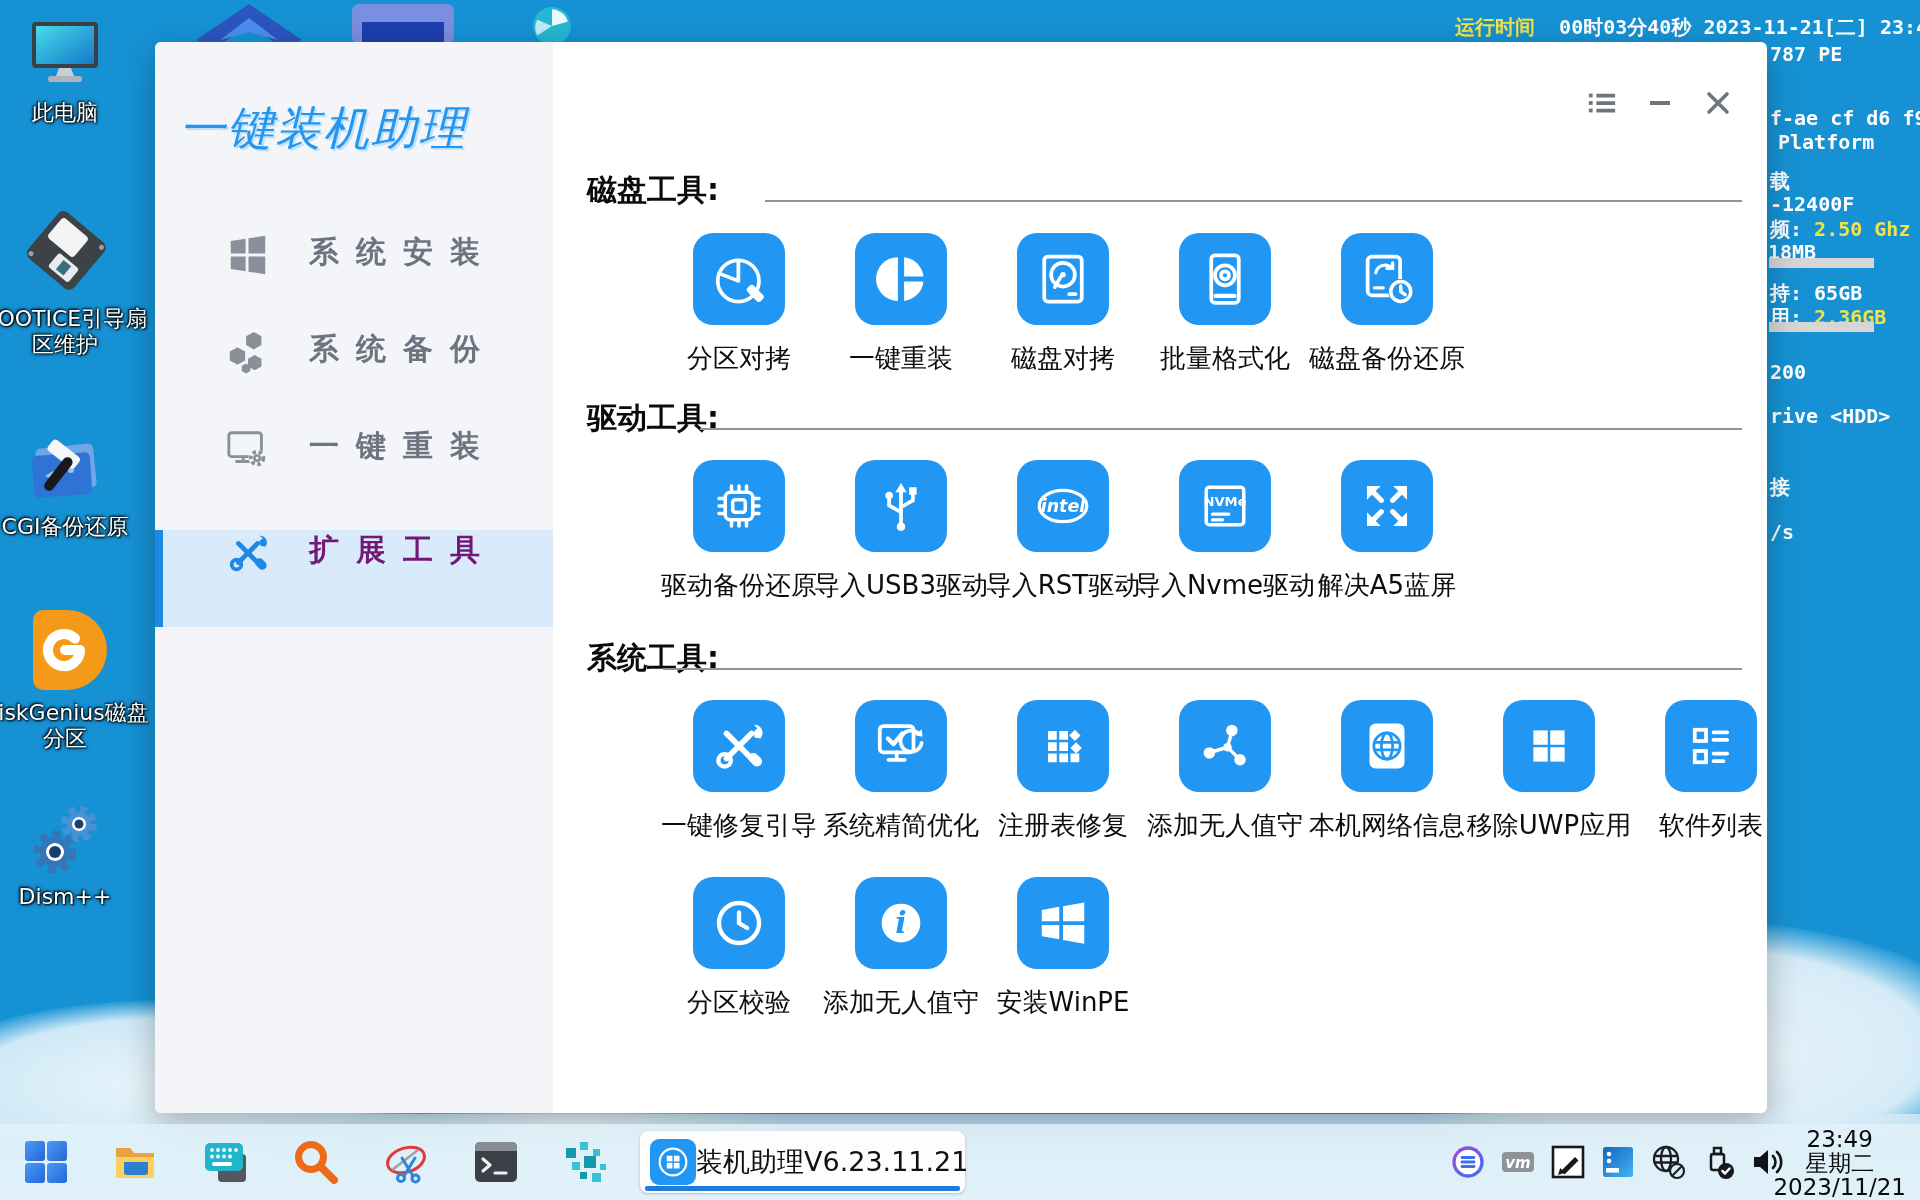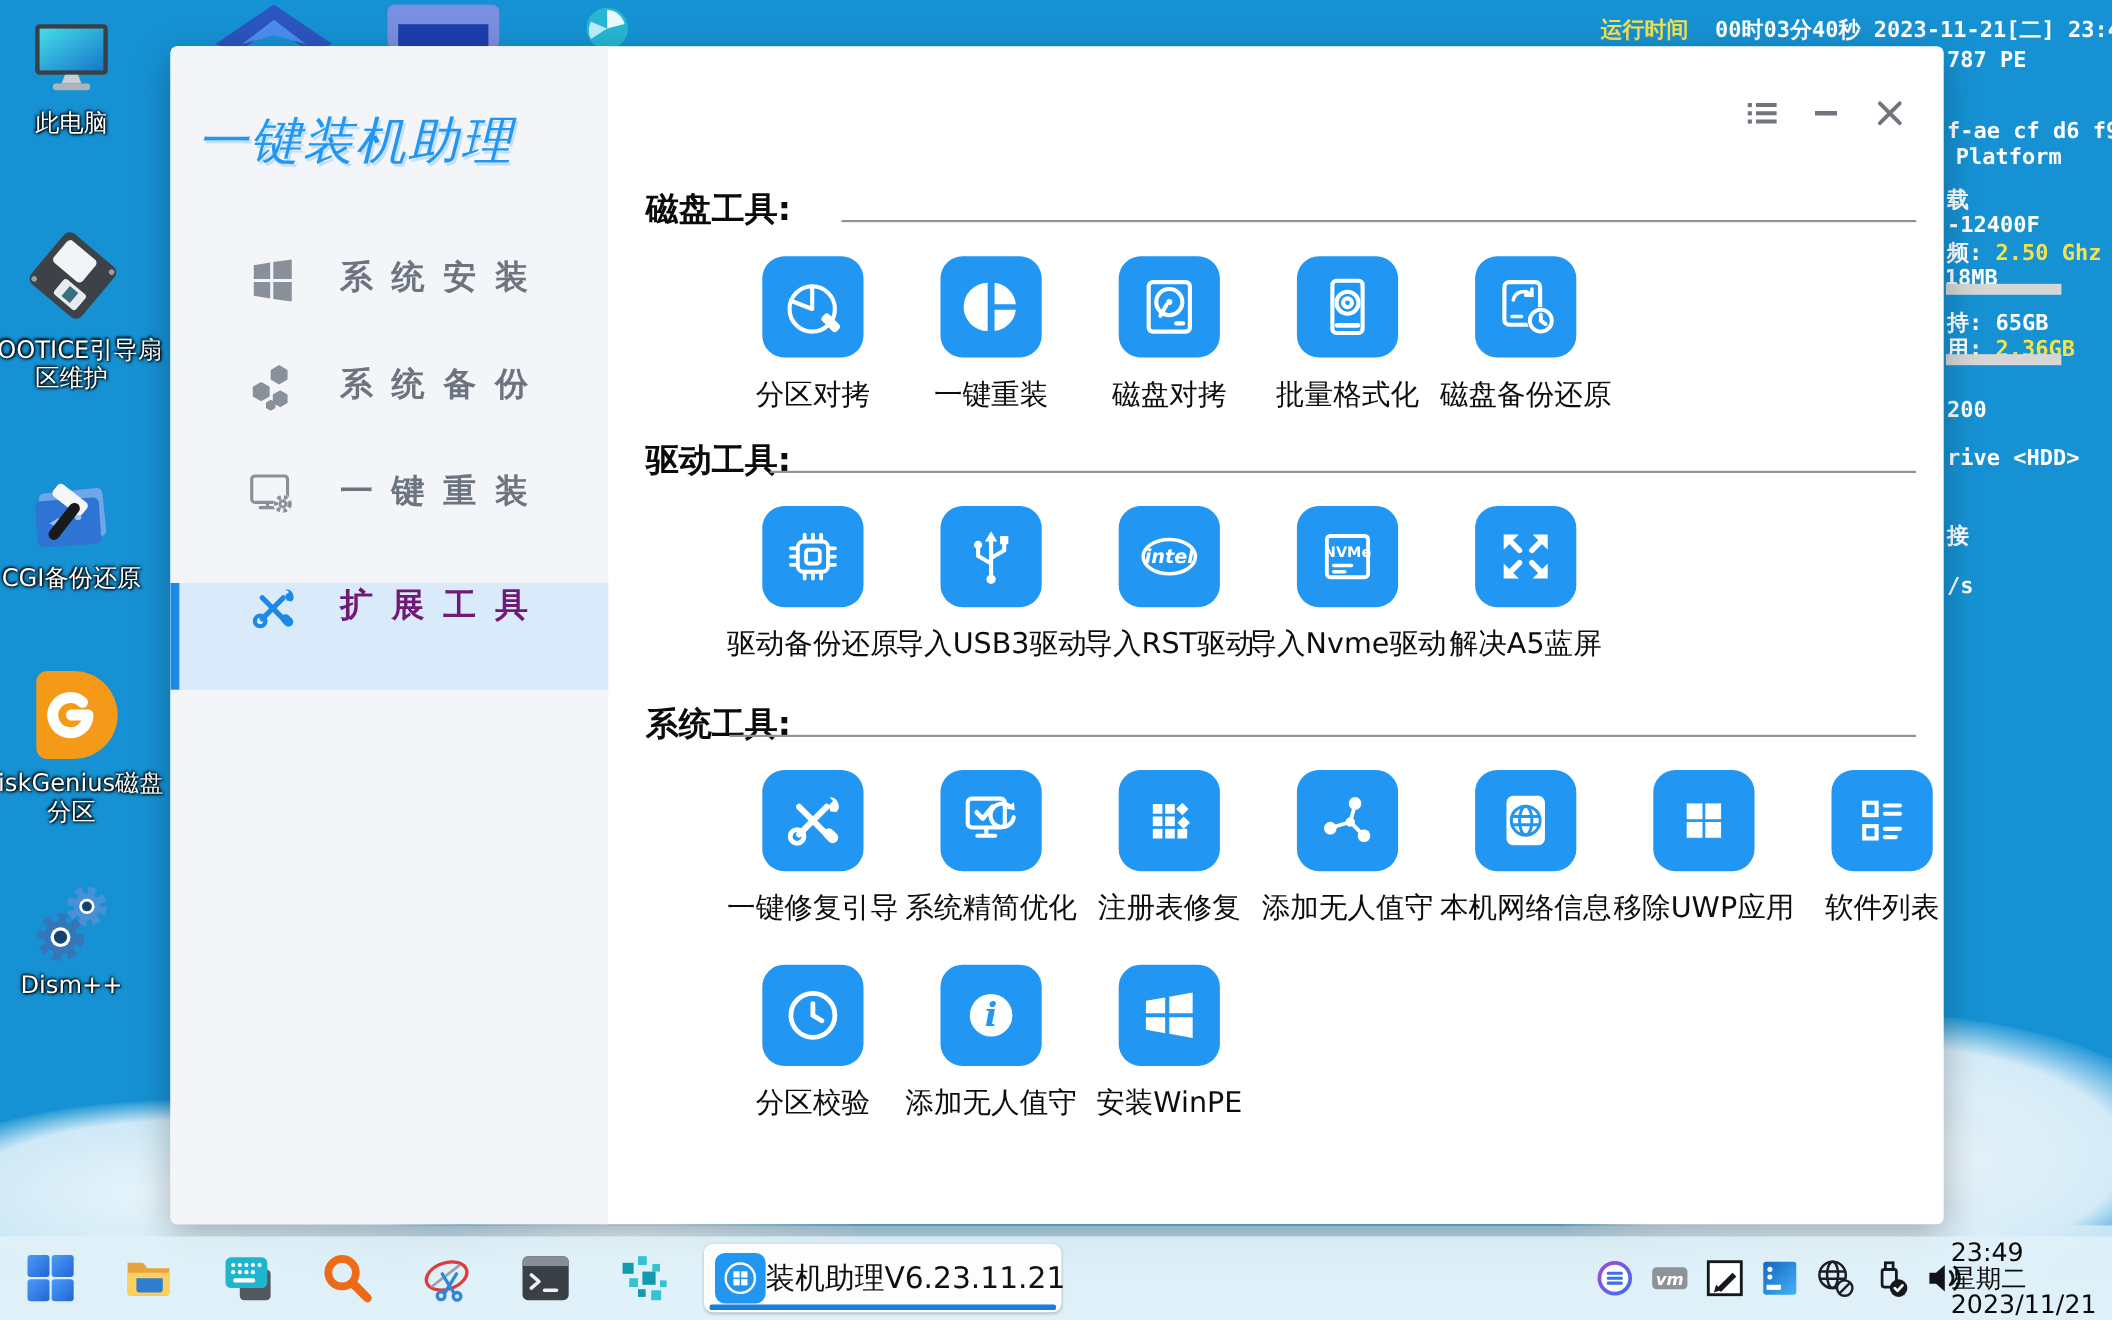--- a/index.html
+++ b/index.html
@@ -69,21 +69,21 @@
   #tb-app{position:absolute;left:640px;top:7px;width:325px;height:62px;background:#fdfdfd;
       border-radius:8px;display:flex;align-items:center;cursor:pointer;box-shadow:0 1px 3px rgba(0,0,0,.22)}
   #tb-app::after{content:'';position:absolute;left:5px;right:5px;bottom:2px;height:5px;background:#1d7dd8;border-radius:2px}
   #tb-app-icon{width:46px;height:46px;margin-left:10px;border-radius:9px;background:#2196f3;
       display:flex;align-items:center;justify-content:center;flex:none}
   #tb-app-icon svg{width:40px;height:40px}
   #tb-app-label{font-size:27px;color:#101010;white-space:nowrap}
   #tray{position:absolute;left:1450px;top:20px;display:flex;gap:14px;align-items:center}
   .tray-ic{width:36px;height:36px;cursor:pointer}
   .tray-ic svg{width:36px;height:36px;display:block}
-  #clock{position:absolute;right:14px;top:3px;text-align:left;font-size:23px;line-height:24px;color:#0a0a0a;cursor:pointer}
+  #clock{position:absolute;right:14px;top:3px;text-align:center;font-size:23px;line-height:24px;color:#0a0a0a;cursor:pointer}
 
   
   .partial{position:absolute}
 </style>
 </head>
 <body>
 
 <svg class="partial" style="left:196px;top:4px" width="106" height="44" viewBox="0 0 106 44">
   <polygon points="53,0 106,36 86,44 53,20 20,44 0,36" fill="#2b55c0"></polygon>
   <polygon points="53,14 82,36 53,28 24,36" fill="#4b8ef0"></polygon>

